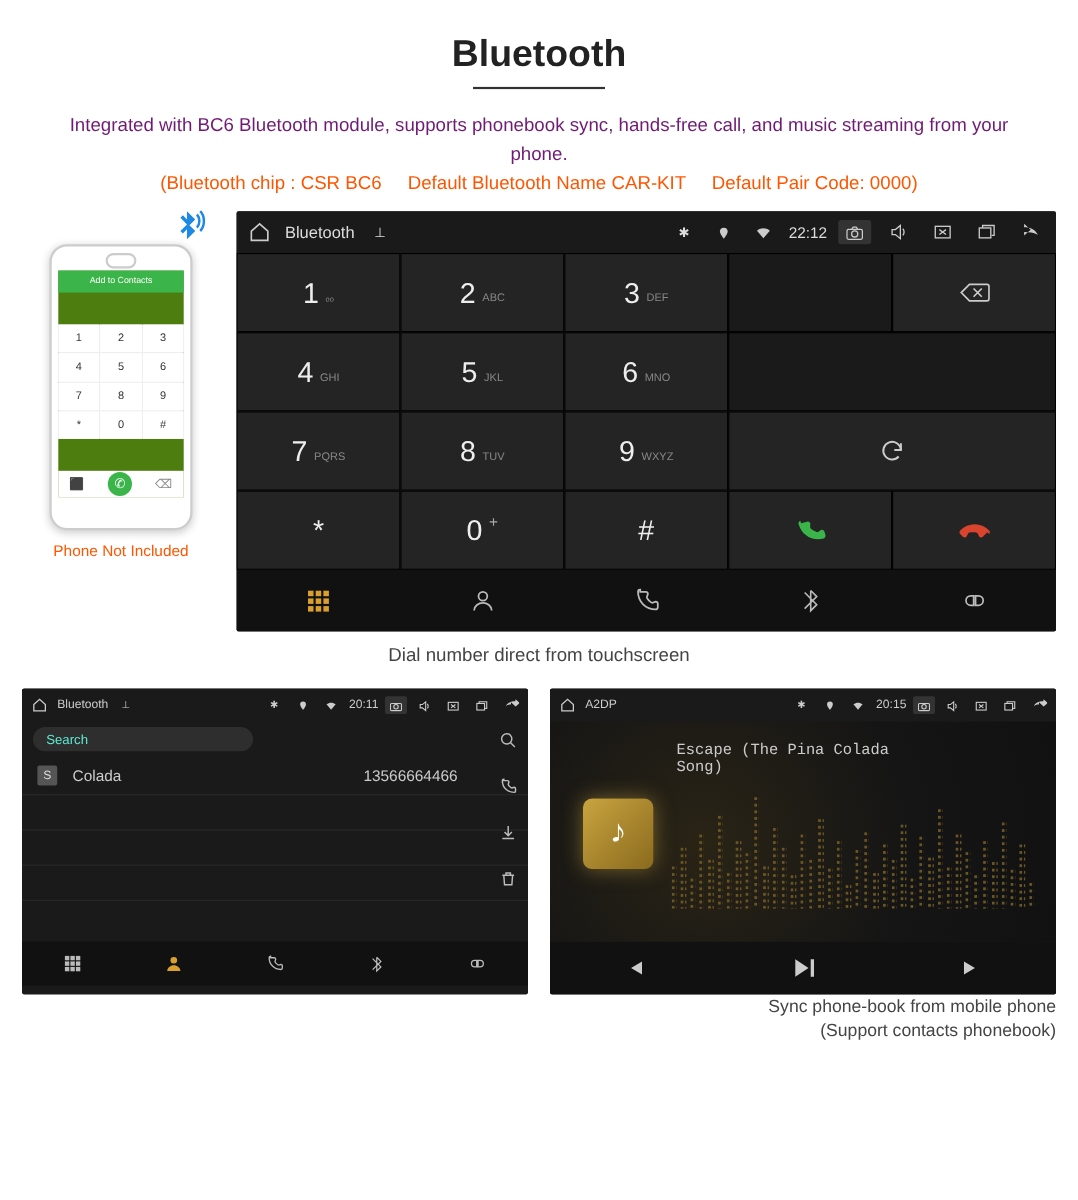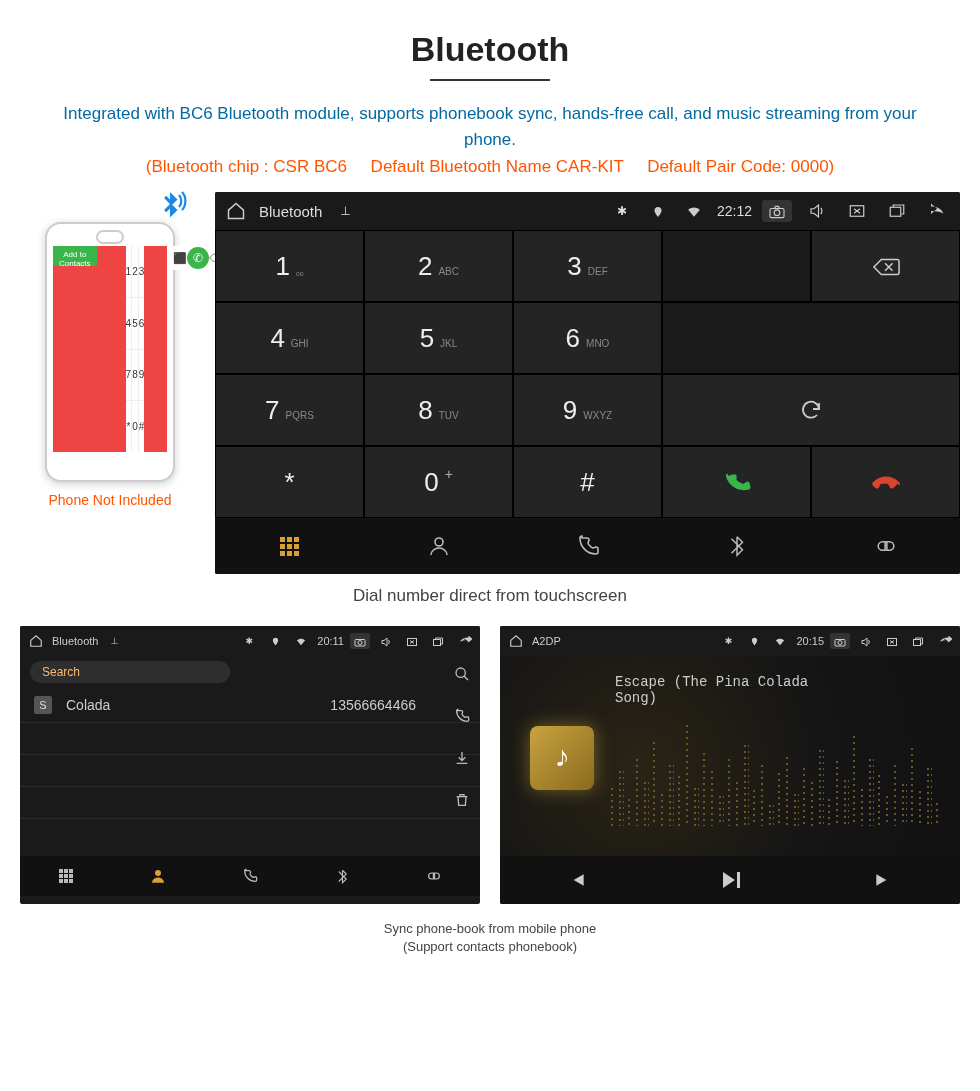--- a/index.html
+++ b/index.html
@@ -18,21 +18,21 @@
 }
 .title-underline {
   width: 120px;
   height: 2px;
   background: #333;
   margin: 0 auto 20px;
 }
 .subtitle {
   text-align: center;
   font-size: 17px;
-  color: #0369a1;
+  color: #701a75;
   line-height: 1.5;
   padding: 0 60px;
 }
 .spec-line {
   text-align: center;
   font-size: 17px;
   color: #ff5500;
   padding: 5px 0 15px;
 }
 .main-row {
@@ -62,23 +62,24 @@
   right: -15px;
   color: #1e88e5;
   font-size: 28px;
 }
 .phone-screen {
   position: absolute;
   top: 22px;
   left: 6px;
   right: 6px;
   bottom: 28px;
-  background: #ef4444;
+  background: #4d7c0f;
   font-size: 7px;
   display: flex;
+  flex-direction: column;
   gap: 29px;
 }
 .phone-top-bar { background:#3bb54a; height:20px; color:#fff; font-size:8px; padding:4px 6px; }
 .phone-keypad {
   flex:1;
   display:grid;
   grid-template-columns:repeat(3,1fr);
   grid-template-rows:repeat(4,1fr);
   gap:1px;
   background:#eee;
@@ -192,21 +193,21 @@
 .search-row {
   height:32px;
   display:flex;
   align-items:center;
   padding:0 10px;
 }
 .search-box {
   background:#2e2e2e;
   border-radius:14px;
   font-size:12px;
-  color:#fdba74;
+  color:#5eead4;
   padding:4px 12px;
   width:200px;
 }
 .contact-row {
   display:flex;
   align-items:center;
   padding:8px 14px;
   gap:14px;
   font-size:14px;
   border-bottom:1px solid #2a2a2a;
@@ -284,21 +285,21 @@
   display:flex;
   background:#111;
 }
 .music-controls .btn{flex:1;display:flex;align-items:center;justify-content:center;font-size:20px;color:#ccc;cursor:pointer;}
 
 .caption-row {
   display:flex;
   gap:20px;
   padding:0 20px 30px;
 }
-.caption-row .cap{flex:1;text-align:center;font-size:13px;color:#444;line-height:1.4;padding-top:16px;}
+.caption-row .cap{flex:1;text-align:right;font-size:16px;color:#444;line-height:1.4;padding-top:1px;}
 
 svg { display:inline-block; vertical-align:middle; }
 </style>
 </head>
 <body>
 
 <div class="page-title">Bluetooth</div>
 <div class="title-underline"></div>
 <div class="subtitle">Integrated with BC6 Bluetooth module, supports phonebook sync, hands-free call, and music streaming from your phone.</div>
 <div class="spec-line">(Bluetooth chip : CSR BC6 &nbsp;&nbsp;&nbsp; Default Bluetooth Name CAR-KIT &nbsp;&nbsp;&nbsp; Default Pair Code: 0000)</div>

